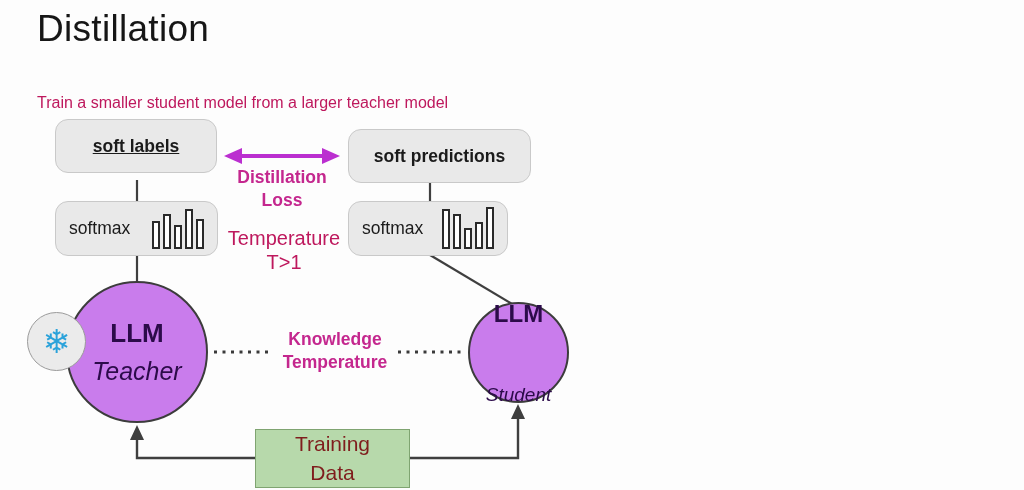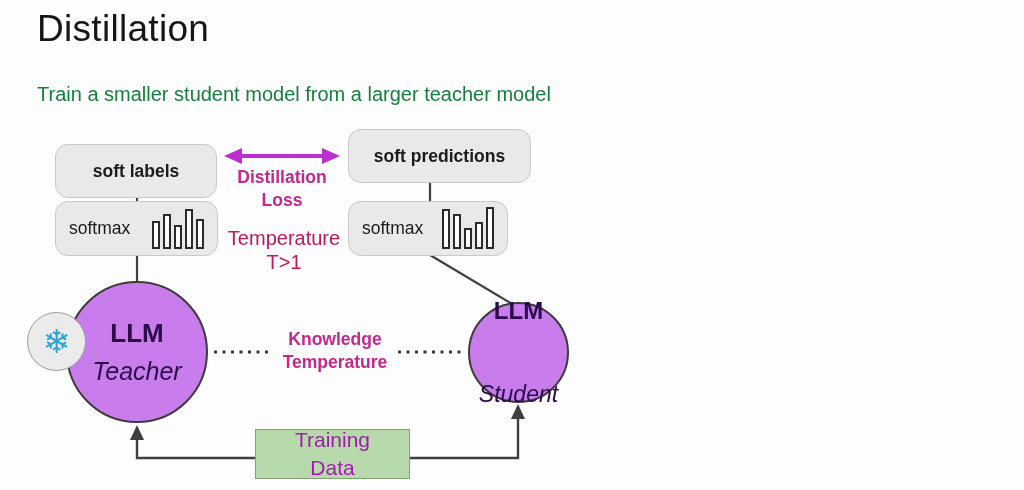--- a/index.html
+++ b/index.html
@@ -1,39 +1,39 @@
 <!DOCTYPE html>
 <html><head>
 <meta charset="utf-8">
 <style>
   * { margin:0; padding:0; box-sizing:border-box; }
   body { font-family:"Liberation Sans","DejaVu Sans",sans-serif; background:#ffffff; }
   .canvas { position:relative; width:1024px; height:490px; background:#fdfdfd; overflow:hidden; }
   .title { position:absolute; left:37px; top:8px; font-size:37px; font-weight:500; color:#161616; letter-spacing:0.3px; }
-  .subtitle { position:absolute; left:37px; top:83px; font-size:20px; font-weight:400; color:#15803d; }
+  .subtitle { position:absolute; left:37px; top:94px; font-size:16px; font-weight:400; color:#be185d; }
   svg.wires { position:absolute; left:0; top:0; z-index:1; }
   .node { position:absolute; z-index:2; }
   .gbox { background:#e9e9e9; border:1.5px solid #c9c9c9; border-radius:13px; display:flex; align-items:center; justify-content:center; color:#1b1b1b; }
   .gbox.bold { font-weight:bold; font-size:17.5px; }
   .softmax { justify-content:space-between; padding:8px 13px; font-size:17.5px; }
   .softmax .lbl { flex:none; }
   .bars { display:flex; align-items:flex-end; gap:3px; margin-left:auto; height:42px; padding-bottom:1px; }
   .bar { width:8px; background:#ffffff; border:2px solid #2a2a2a; }
   .magenta-label { color:#c4278e; font-weight:bold; font-size:17.5px; text-align:center; white-space:pre-line; line-height:1.3; }
   .plain-label { color:#be185d; font-size:20px; text-align:center; white-space:pre-line; line-height:1.2; }
   .circle { border-radius:50%; background:#c97cec; border:2px solid #3c3c3c; display:flex; flex-direction:column; align-items:center; justify-content:center; color:#2c0b4a; text-align:center;gap:8px; }
   .circle .l1 { font-weight:bold; }
   .circle .l2 { font-style:italic; }
   .teacher { left:66px; top:281px; width:142px; height:142px; }
   .teacher .l1 { font-size:26px; } .teacher .l2 { font-size:25px;font-style:italic; }
   .student { left:468px; top:302px; width:101px; height:101px; }
-  .student .l1 { font-size:24px; } .student .l2 { font-size:23px;margin-top:48px; }
+  .student .l1 { font-size:24px; } .student .l2 { font-size:19px;margin-top:48px; }
   .badge { left:27px; top:312px; width:59px; height:59px; border-radius:50%; background:#ebebeb; border:1.5px solid #9b9b9b; display:flex; align-items:center; justify-content:center; z-index:3; }
   .badge .flake { color:#2aa2da; font-size:33px; font-family:"DejaVu Sans",sans-serif; line-height:1; }
-  .training { left:255px; top:429px; width:155px; height:50px; background:#b7d9ab; border:1.5px solid #7fa471; display:flex; align-items:center; justify-content:center; font-size:21px; color:#a21caf; text-align:center; white-space:pre-line; line-height:1.35; }
+  .training { left:255px; top:429px; width:155px; height:59px; background:#b7d9ab; border:1.5px solid #7fa471; display:flex; align-items:center; justify-content:center; font-size:21px; color:#7f1d1d; text-align:center; white-space:pre-line; line-height:1.35; }
 </style>
 </head>
 <body>
 
 <div class="canvas">
 
   <svg class="wires" width="1024" height="490" viewBox="0 0 1024 490">
 
     <line x1="137" y1="180" x2="137" y2="202" stroke="#3f3f3f" stroke-width="2.2"></line>
     <line x1="430" y1="180" x2="430" y2="202" stroke="#3f3f3f" stroke-width="2.2"></line>
@@ -50,21 +50,21 @@
     <polyline points="255,458 137,458 137,433" fill="none" stroke="#3f3f3f" stroke-width="2.4"></polyline>
     <polygon points="130,440 144,440 137,425" fill="#3f3f3f"></polygon>
 
     <polyline points="410,458 518,458 518,413" fill="none" stroke="#3f3f3f" stroke-width="2.4"></polyline>
     <polygon points="511,419 525,419 518,404" fill="#3f3f3f"></polygon>
   </svg>
 
   <h1 class="title">Distillation</h1>
   <div class="subtitle">Train a smaller student model from a larger teacher model</div>
 
-  <div class="node gbox bold" style="left:55px; top:144px; width:162px; height:54px;">
+  <div class="node gbox bold" style="left:55px; top:119px; width:162px; height:54px;text-decoration:underline;">
     <span>soft labels</span>
   </div>
 
   <div class="node gbox bold" style="left:348px; top:129px; width:183px; height:54px;">
     <span>soft predictions</span>
   </div>
 
   <div class="node magenta-label" style="left:207px; top:166px; width:150px;">Distillation
 Loss</div>
 

